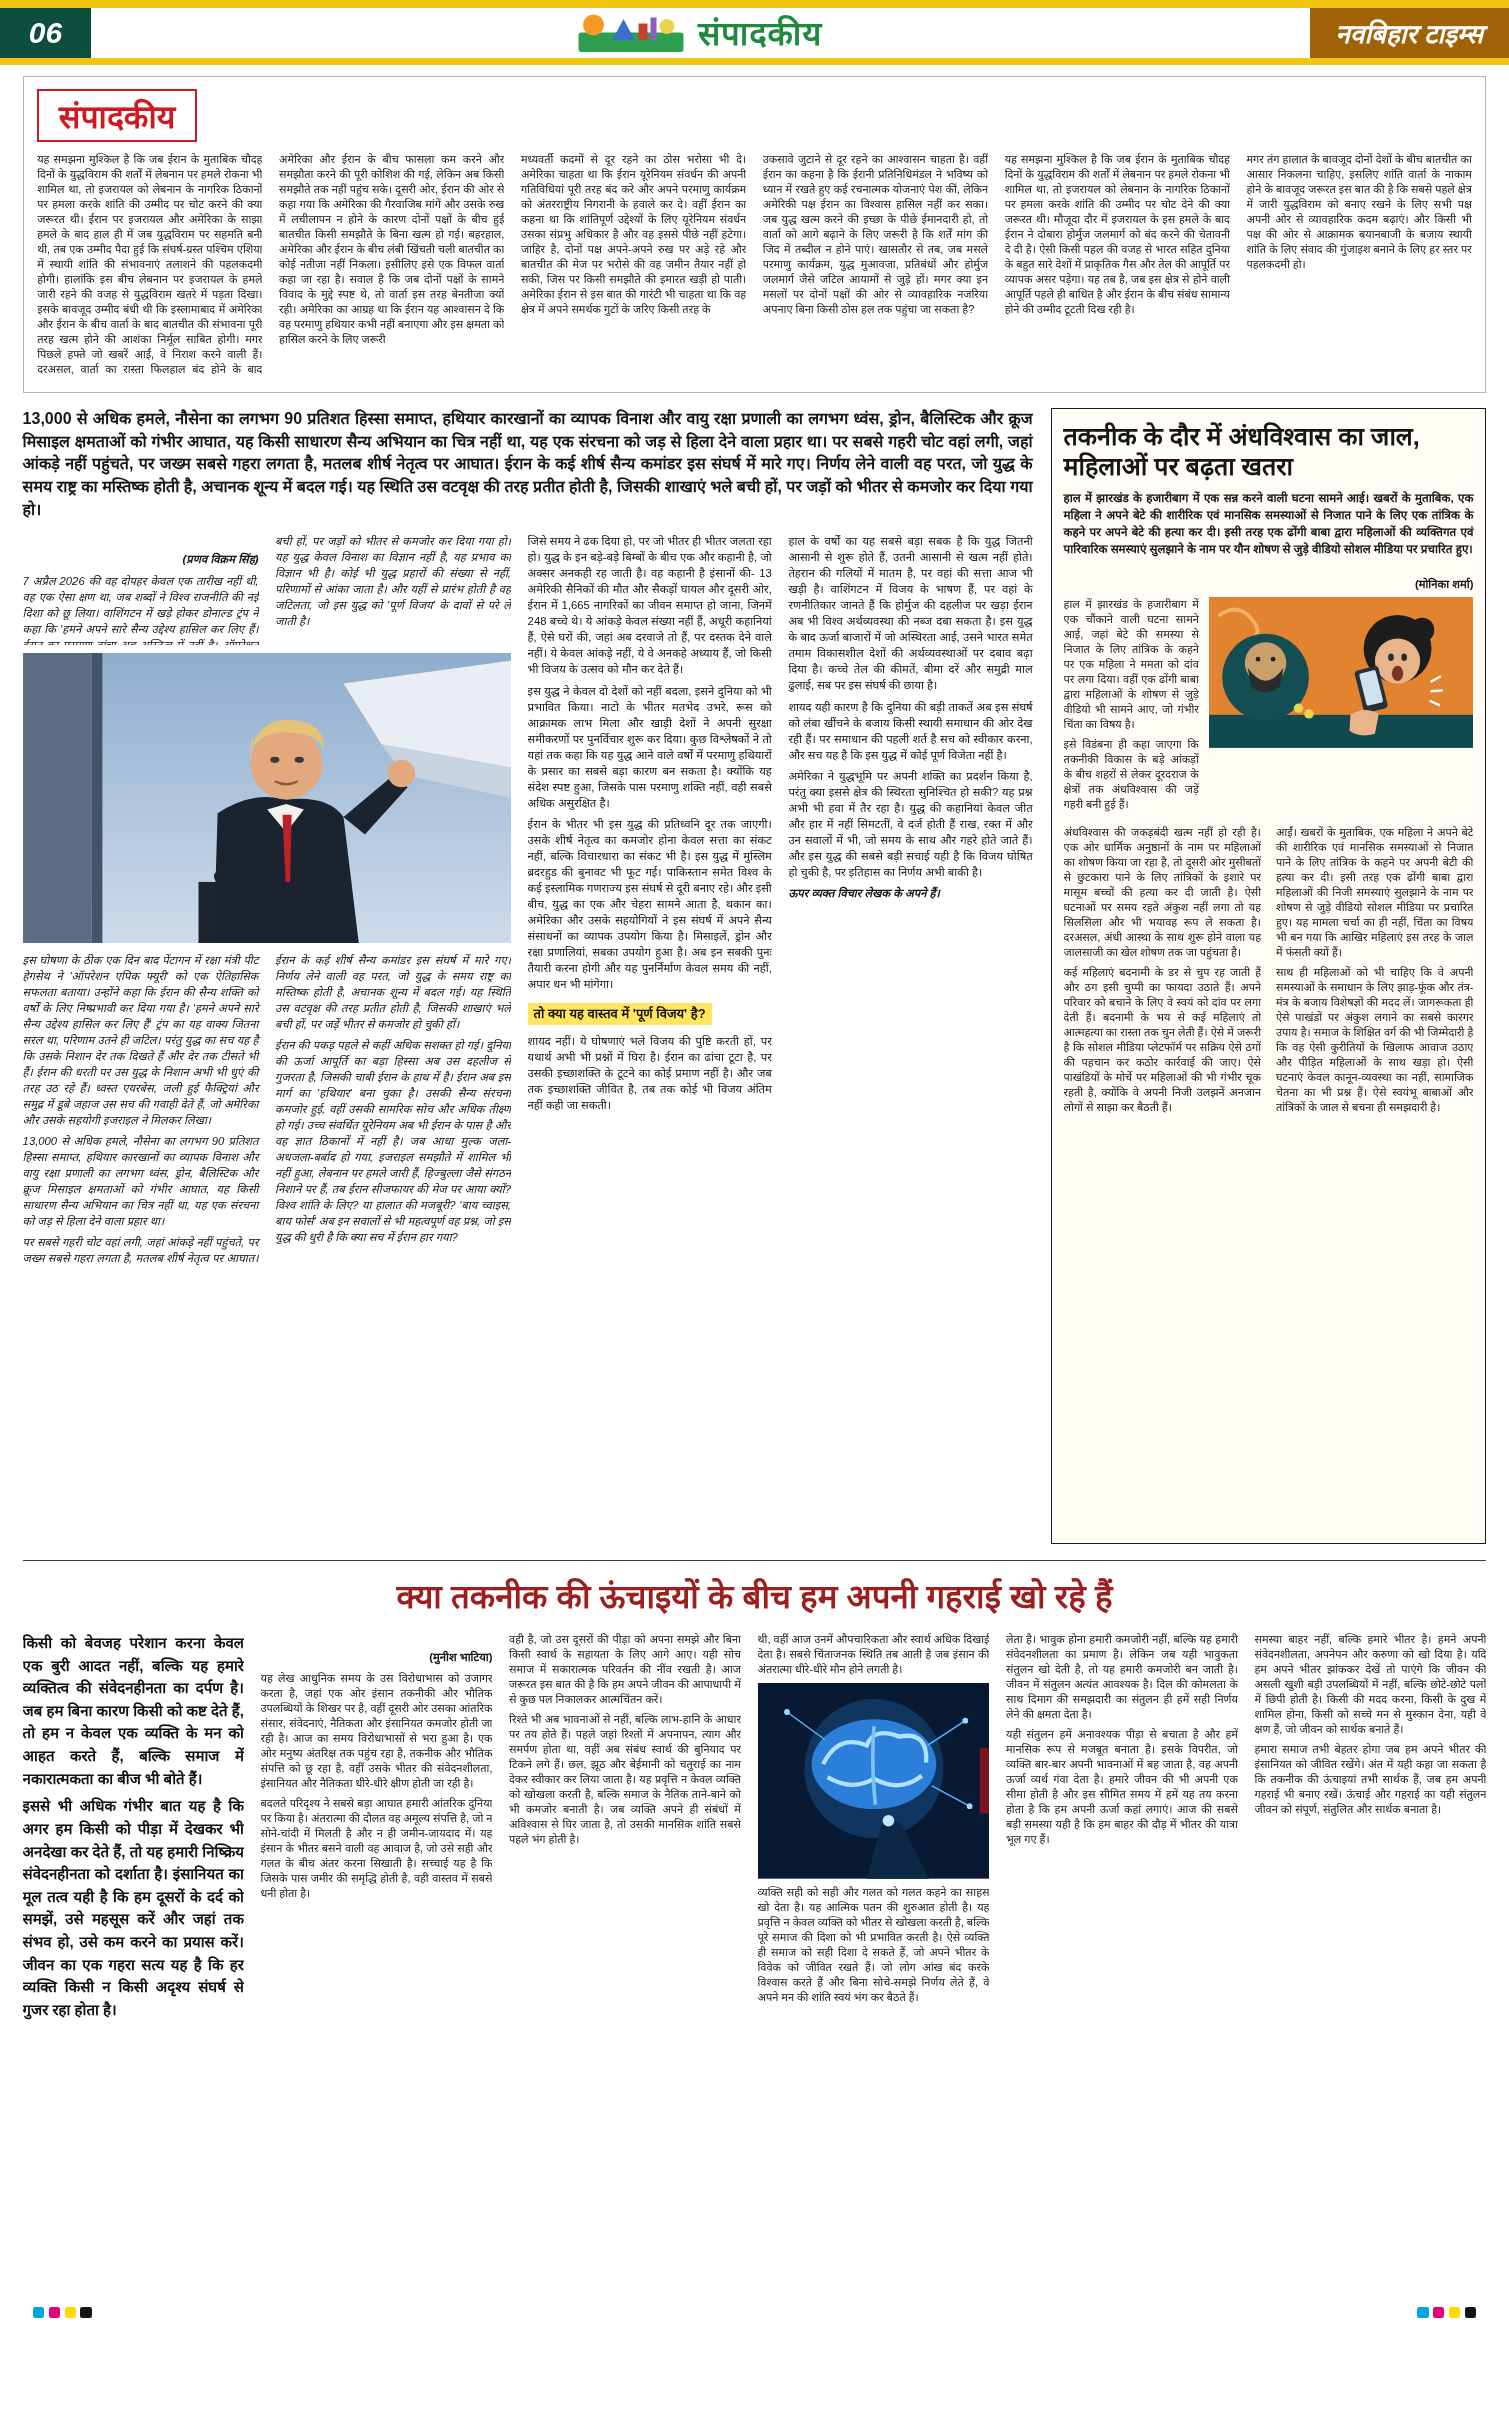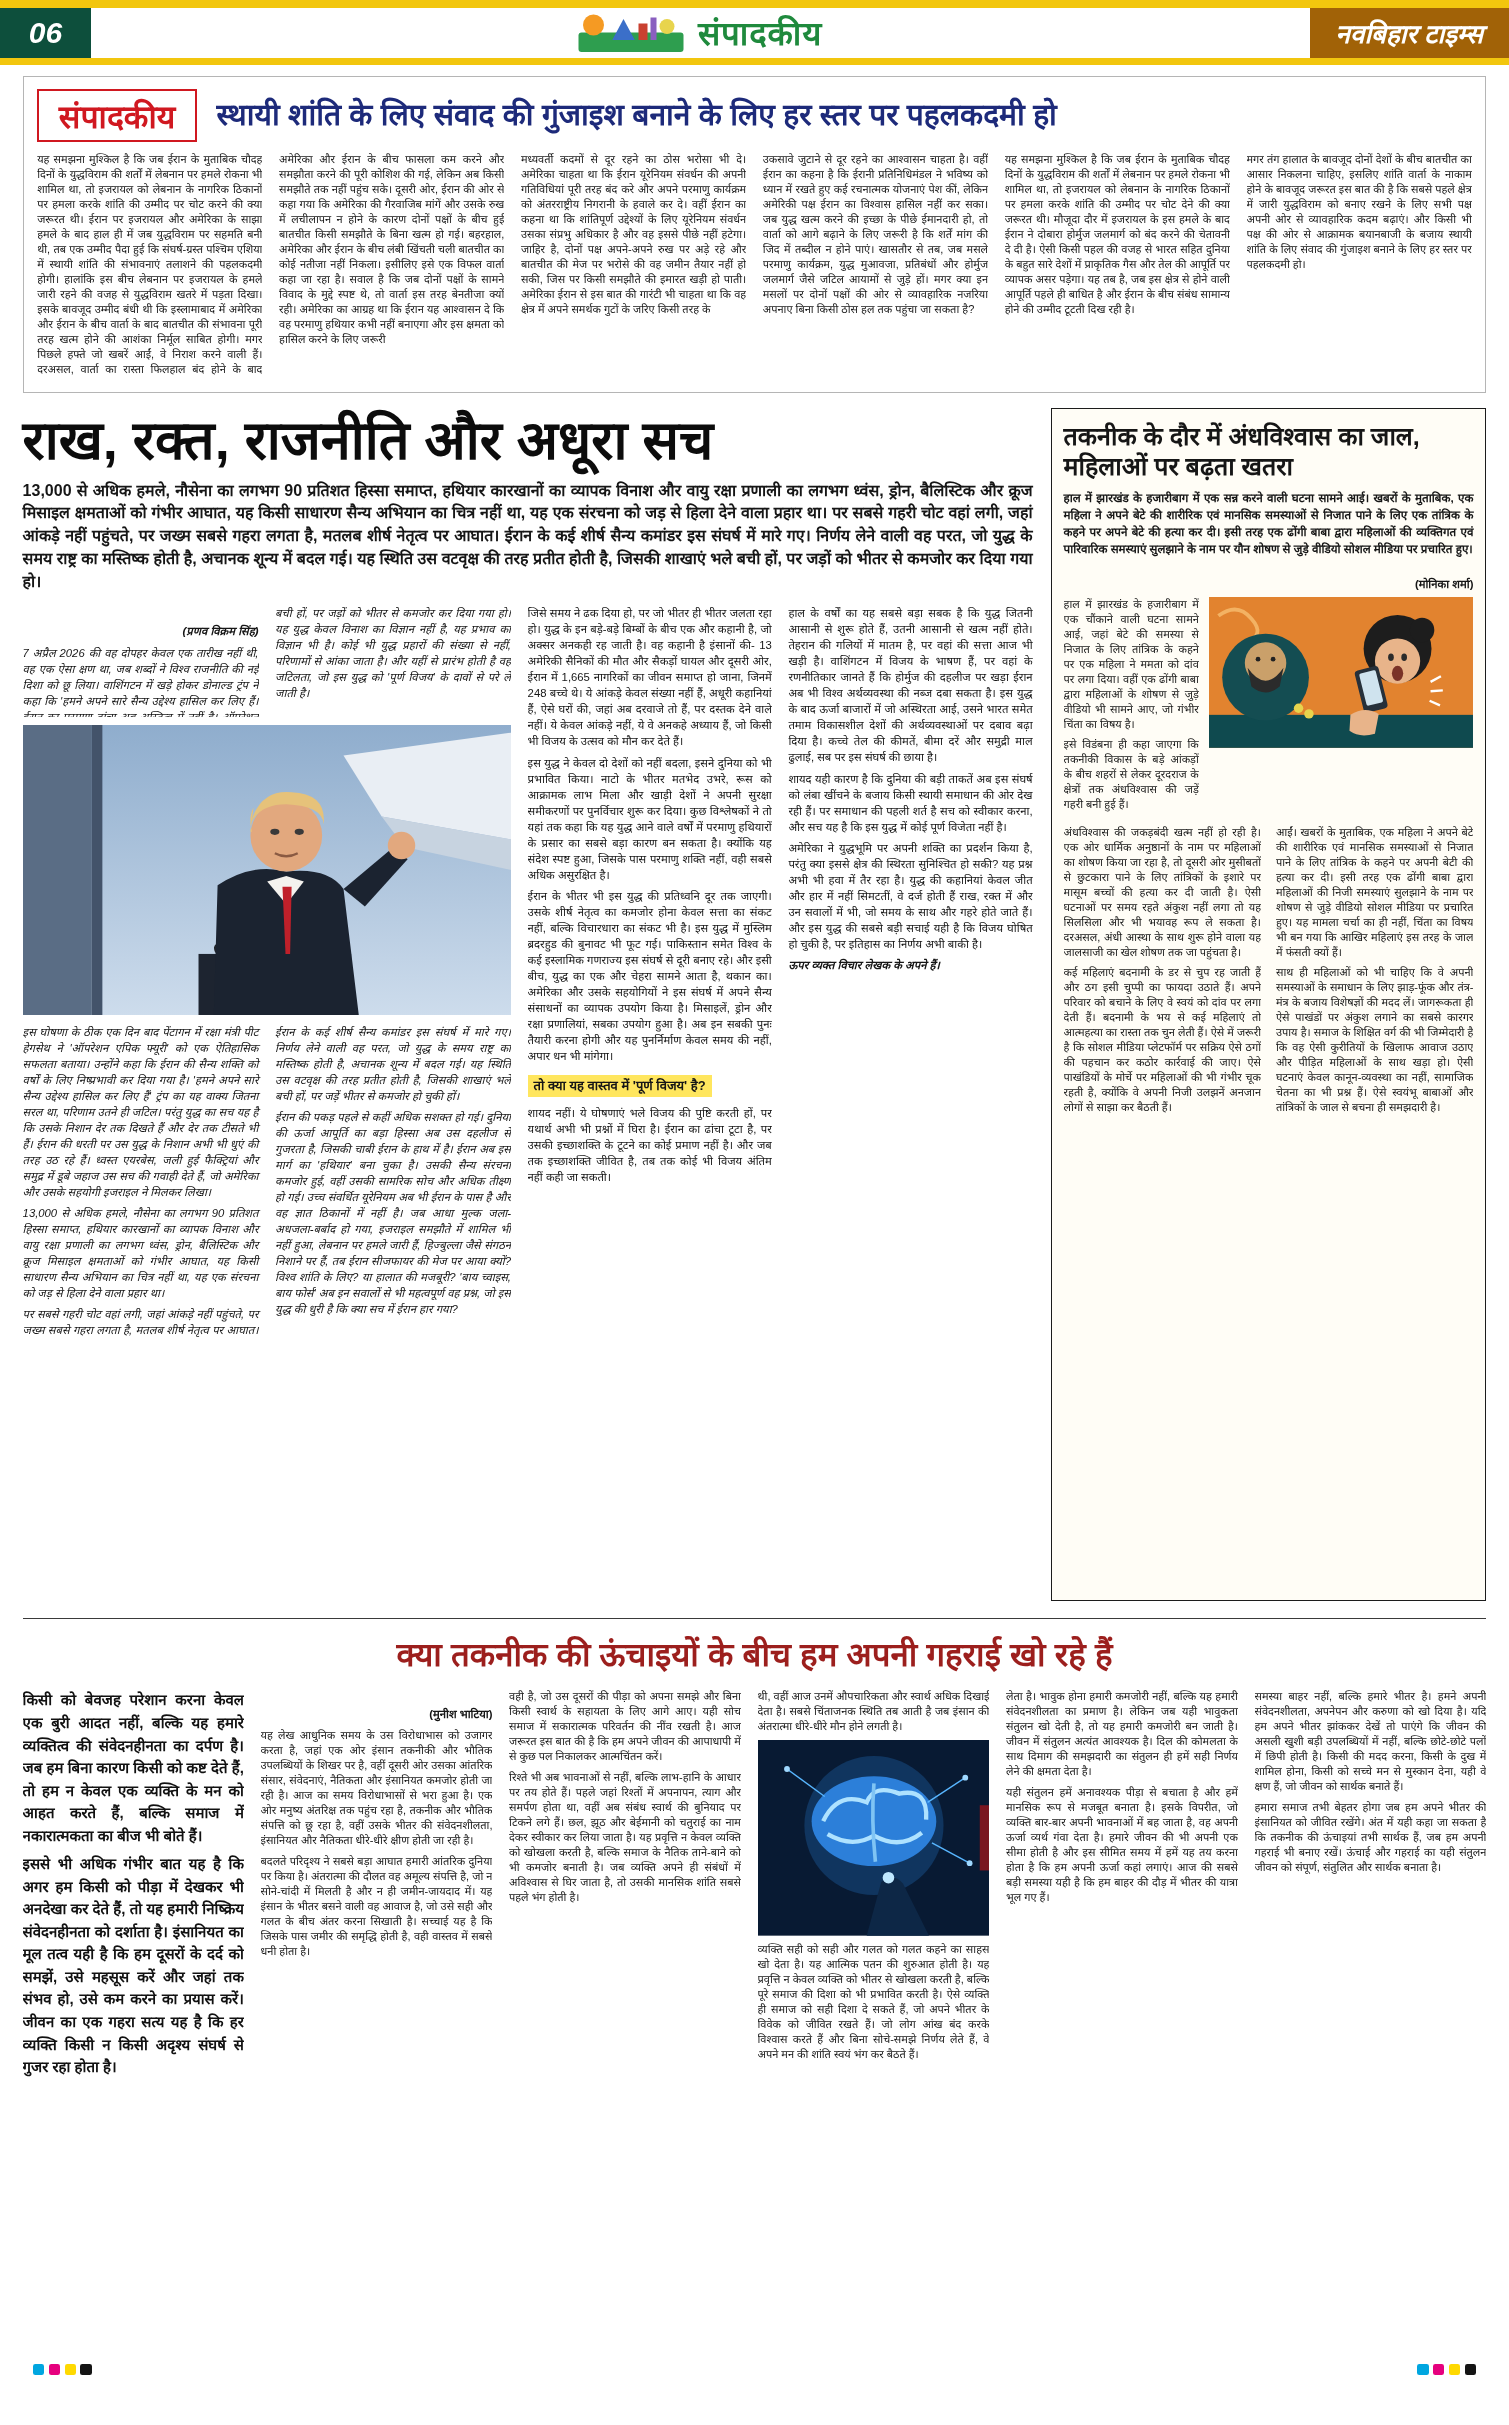--- a/index.html
+++ b/index.html
@@ -103,21 +103,20 @@
         <div class="section-title">संपादकीय</div>
       </div>
       <div class="paper-name">नवबिहार टाइम्स</div>
     </div>
     <div class="yellow-bar"></div>
   </header>
 
   <section class="editorial">
     <div class="ed-head">
       <div class="ed-label">संपादकीय</div>
-      <h1 class="ed-headline">स्थायी शांति के लिए संवाद की गुंजाइश बनाने के लिए हर स्तर पर पहलकदमी हो</h1>
     </div>
     <div class="ed-cols jtext">
       <div class="col">
           <p>यह समझना मुश्किल है कि जब ईरान के मुताबिक चौदह दिनों के युद्धविराम की शर्तों में लेबनान पर हमले रोकना भी शामिल था, तो इजरायल को लेबनान के नागरिक ठिकानों पर हमला करके शांति की उम्मीद पर चोट करने की क्या जरूरत थी। ईरान पर इजरायल और अमेरिका के साझा हमले के बाद हाल ही में जब युद्धविराम पर सहमति बनी थी, तब एक उम्मीद पैदा हुई कि संघर्ष-ग्रस्त पश्चिम एशिया में स्थायी शांति की संभावनाएं तलाशने की पहलकदमी होगी। हालांकि इस बीच लेबनान पर इजरायल के हमले जारी रहने की वजह से युद्धविराम खतरे में पड़ता दिखा। इसके बावजूद उम्मीद बंधी थी कि इस्लामाबाद में अमेरिका और ईरान के बीच वार्ता के बाद बातचीत की संभावना पूरी तरह खत्म होने की आशंका निर्मूल साबित होगी। मगर पिछले हफ्ते जो खबरें आईं, वे निराश करने वाली हैं। दरअसल, वार्ता का रास्ता फिलहाल बंद होने के बाद अमेरिका के उपराष्ट्रपति जेडी वेंस ने कहा कि</p>
         </div>
       <div class="col">
           <p>अमेरिका और ईरान के बीच फासला कम करने और समझौता करने की पूरी कोशिश की गई, लेकिन अब किसी समझौते तक नहीं पहुंच सके। दूसरी ओर, ईरान की ओर से कहा गया कि अमेरिका की गैरवाजिब मांगें और उसके रुख में लचीलापन न होने के कारण दोनों पक्षों के बीच हुई बातचीत किसी समझौते के बिना खत्म हो गई। बहरहाल, अमेरिका और ईरान के बीच लंबी खिंचती चली बातचीत का कोई नतीजा नहीं निकला। इसीलिए इसे एक विफल वार्ता कहा जा रहा है। सवाल है कि जब दोनों पक्षों के सामने विवाद के मुद्दे स्पष्ट थे, तो वार्ता इस तरह बेनतीजा क्यों रही। अमेरिका का आग्रह था कि ईरान यह आश्वासन दे कि वह परमाणु हथियार कभी नहीं बनाएगा और इस क्षमता को हासिल करने के लिए जरूरी</p>
         </div>
       <div class="col">
           <p>मध्यवर्ती कदमों से दूर रहने का ठोस भरोसा भी दे। अमेरिका चाहता था कि ईरान यूरेनियम संवर्धन की अपनी गतिविधियां पूरी तरह बंद करे और अपने परमाणु कार्यक्रम को अंतरराष्ट्रीय निगरानी के हवाले कर दे। वहीं ईरान का कहना था कि शांतिपूर्ण उद्देश्यों के लिए यूरेनियम संवर्धन उसका संप्रभु अधिकार है और वह इससे पीछे नहीं हटेगा। जाहिर है, दोनों पक्ष अपने-अपने रुख पर अड़े रहे और बातचीत की मेज पर भरोसे की वह जमीन तैयार नहीं हो सकी, जिस पर किसी समझौते की इमारत खड़ी हो पाती। अमेरिका ईरान से इस बात की गारंटी भी चाहता था कि वह क्षेत्र में अपने समर्थक गुटों के जरिए किसी तरह के</p>
@@ -130,21 +129,20 @@
         </div>
       <div class="col">
           <p>मगर तंग हालात के बावजूद दोनों देशों के बीच बातचीत का आसार निकलना चाहिए, इसलिए शांति वार्ता के नाकाम होने के बावजूद जरूरत इस बात की है कि सबसे पहले क्षेत्र में जारी युद्धविराम को बनाए रखने के लिए सभी पक्ष अपनी ओर से व्यावहारिक कदम बढ़ाएं। और किसी भी पक्ष की ओर से आक्रामक बयानबाजी के बजाय स्थायी शांति के लिए संवाद की गुंजाइश बनाने के लिए हर स्तर पर पहलकदमी हो।</p>
         </div>
     </div>
   </section>
 
   <section class="main-band">
 
     <article class="main-article">
-      <h2 class="main-headline">राख, रक्त, राजनीति और अधूरा सच</h2>
       <p class="main-lead">13,000 से अधिक हमले, नौसेना का लगभग 90 प्रतिशत हिस्सा समाप्त, हथियार कारखानों का व्यापक विनाश और वायु रक्षा प्रणाली का लगभग ध्वंस, ड्रोन, बैलिस्टिक और क्रूज मिसाइल क्षमताओं को गंभीर आघात, यह किसी साधारण सैन्य अभियान का चित्र नहीं था, यह एक संरचना को जड़ से हिला देने वाला प्रहार था। पर सबसे गहरी चोट वहां लगी, जहां आंकड़े नहीं पहुंचते, पर जख्म सबसे गहरा लगता है, मतलब शीर्ष नेतृत्व पर आघात। ईरान के कई शीर्ष सैन्य कमांडर इस संघर्ष में मारे गए। निर्णय लेने वाली वह परत, जो युद्ध के समय राष्ट्र का मस्तिष्क होती है, अचानक शून्य में बदल गई। यह स्थिति उस वटवृक्ष की तरह प्रतीत होती है, जिसकी शाखाएं भले बची हों, पर जड़ों को भीतर से कमजोर कर दिया गया हो।</p>
 
       <div class="main-body jtext">
         <div class="main-left">
           <div class="mini-cols">
             <div class="mini">
               <div class="byline">(प्रणव विक्रम सिंह)</div>
               <div>
                   <p>7 अप्रैल 2026 की वह दोपहर केवल एक तारीख नहीं थी, वह एक ऐसा क्षण था, जब शब्दों ने विश्व राजनीति की नई दिशा को छू लिया। वाशिंगटन में खड़े होकर डोनाल्ड ट्रंप ने कहा कि 'हमने अपने सारे सैन्य उद्देश्य हासिल कर लिए हैं। ईरान का परमाणु ढांचा अब अस्तित्व में नहीं है। ऑपरेशन एपिक फ्यूरी ने अपने लक्ष्य शत-प्रतिशत पूरे किए।' उनके शब्द स्पष्ट थे, ठहराव भरे थे और उनमें विजेताओं के तेवर साफ झलक रहे थे। लेकिन इतिहास जानता है कि विजय का सबसे बड़ा भ्रम यही होता है कि वह स्वयं को पूर्ण मान लेती है।</p>
                 </div>

